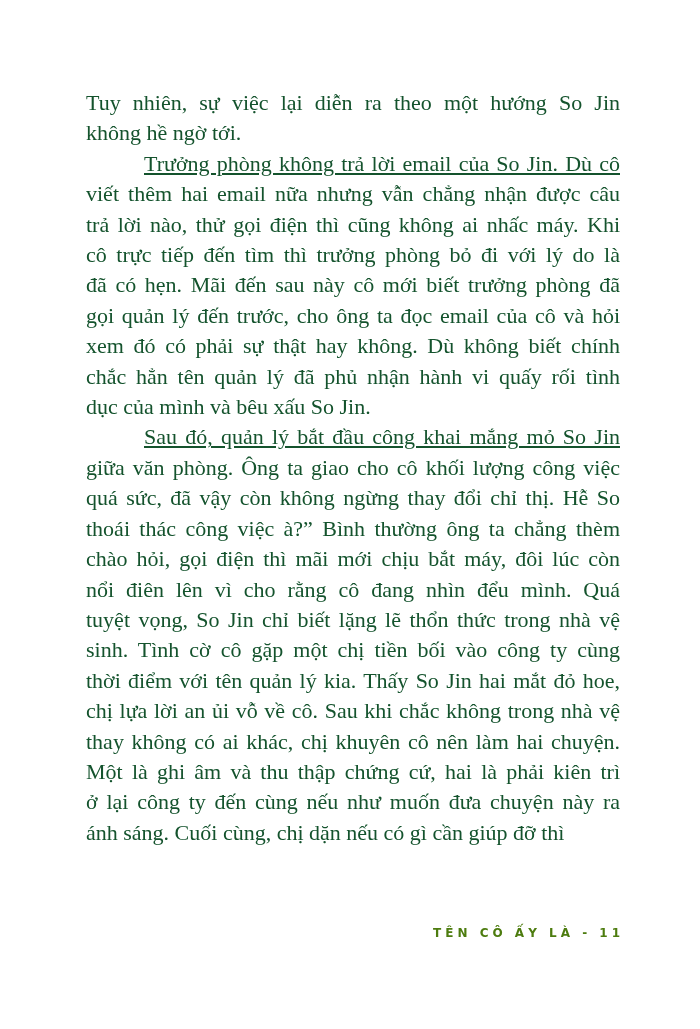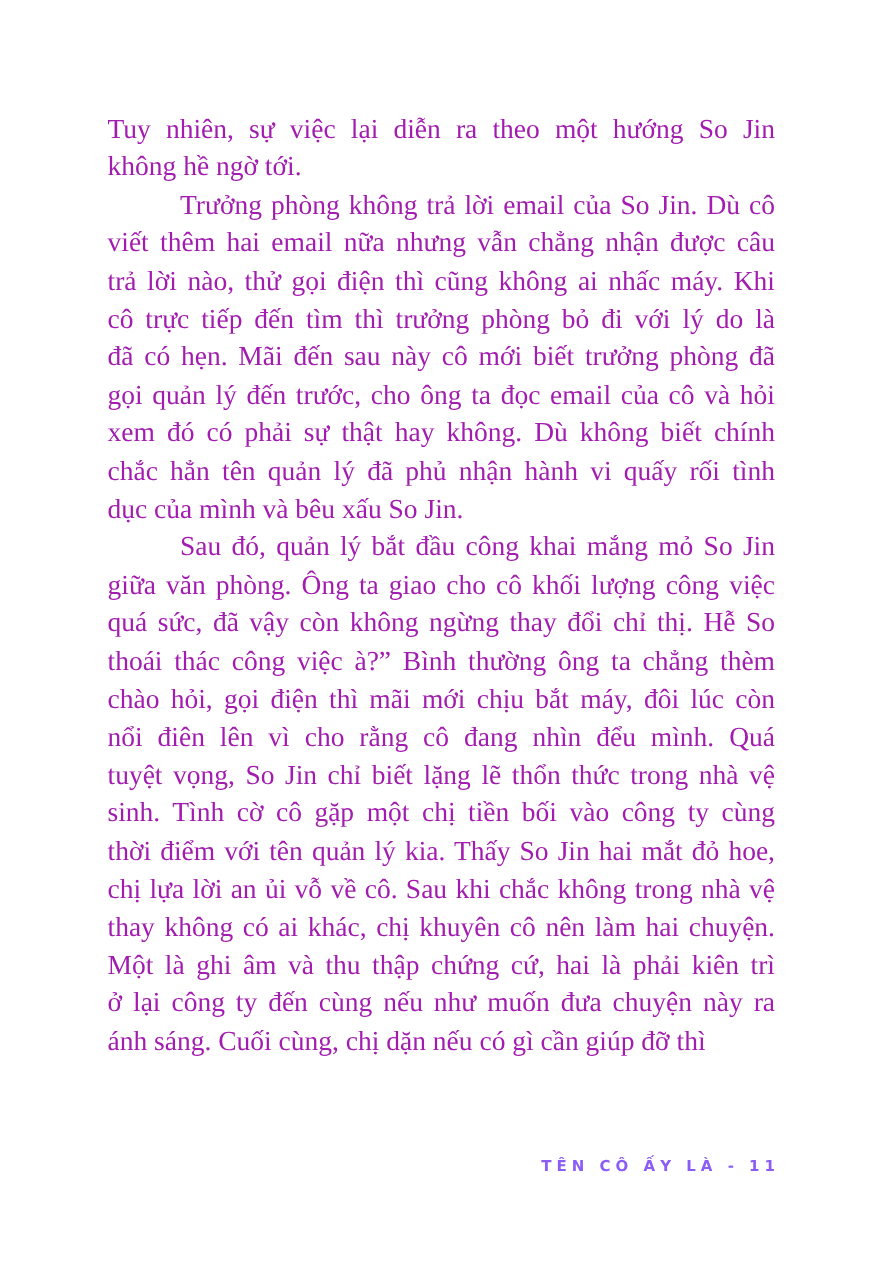--- a/index.html
+++ b/index.html
@@ -30,38 +30,39 @@
     text-align: justify;
     text-align-last: justify;
     white-space: normal;
   }
   .line.last {
     text-align: justify;
     text-align-last: left;
   }
   .line.indent {
     padding-left: 58px;
+    text-decoration: underline;
   }
   .footer {
     position: absolute;
     top: 926px;
     right: 76px;
     font-family: "DejaVu Sans", "Liberation Sans", sans-serif;
     font-size: 12px;
     font-weight: bold;
     letter-spacing: 4px;
     color: #3c3c3c;
     white-space: nowrap;
   }
 </style>
 </head>
 <body>
 
 <div class="page" style="background: rgb(255, 255, 255);">
-  <div class="text-block" id="text-block" style="color: #a21caf;">
+  <div class="text-block" id="text-block" style="color: #14532d;">
       <div class="paragraph">
         <div class="line">Tuy nhiên, sự việc lại diễn ra theo một hướng So Jin</div>
         <div class="line last">không hề ngờ tới.</div>
       </div>
       <div class="paragraph">
         <div class="line indent">Trưởng phòng không trả lời email của So Jin. Dù cô</div>
         <div class="line">viết thêm hai email nữa nhưng vẫn chẳng nhận được câu</div>
         <div class="line">trả lời nào, thử gọi điện thì cũng không ai nhấc máy. Khi</div>
         <div class="line">cô trực tiếp đến tìm thì trưởng phòng bỏ đi với lý do là</div>
         <div class="line">đã có hẹn. Mãi đến sau này cô mới biết trưởng phòng đã</div>
@@ -80,14 +81,14 @@
         <div class="line">tuyệt vọng, So Jin chỉ biết lặng lẽ thổn thức trong nhà vệ</div>
         <div class="line">sinh. Tình cờ cô gặp một chị tiền bối vào công ty cùng</div>
         <div class="line">thời điểm với tên quản lý kia. Thấy So Jin hai mắt đỏ hoe,</div>
         <div class="line">chị lựa lời an ủi vỗ về cô. Sau khi chắc không trong nhà vệ</div>
         <div class="line">thay không có ai khác, chị khuyên cô nên làm hai chuyện.</div>
         <div class="line">Một là ghi âm và thu thập chứng cứ, hai là phải kiên trì</div>
         <div class="line">ở lại công ty đến cùng nếu như muốn đưa chuyện này ra</div>
         <div class="line last">ánh sáng. Cuối cùng, chị dặn nếu có gì cần giúp đỡ thì</div>
       </div>
     </div>
-  <div class="footer" style="color: #8b5cf6;">TÊN CÔ ẤY LÀ - 11</div>
+  <div class="footer" style="color: #4d7c0f;">TÊN CÔ ẤY LÀ - 11</div>
 </div>
 
 </body></html>

